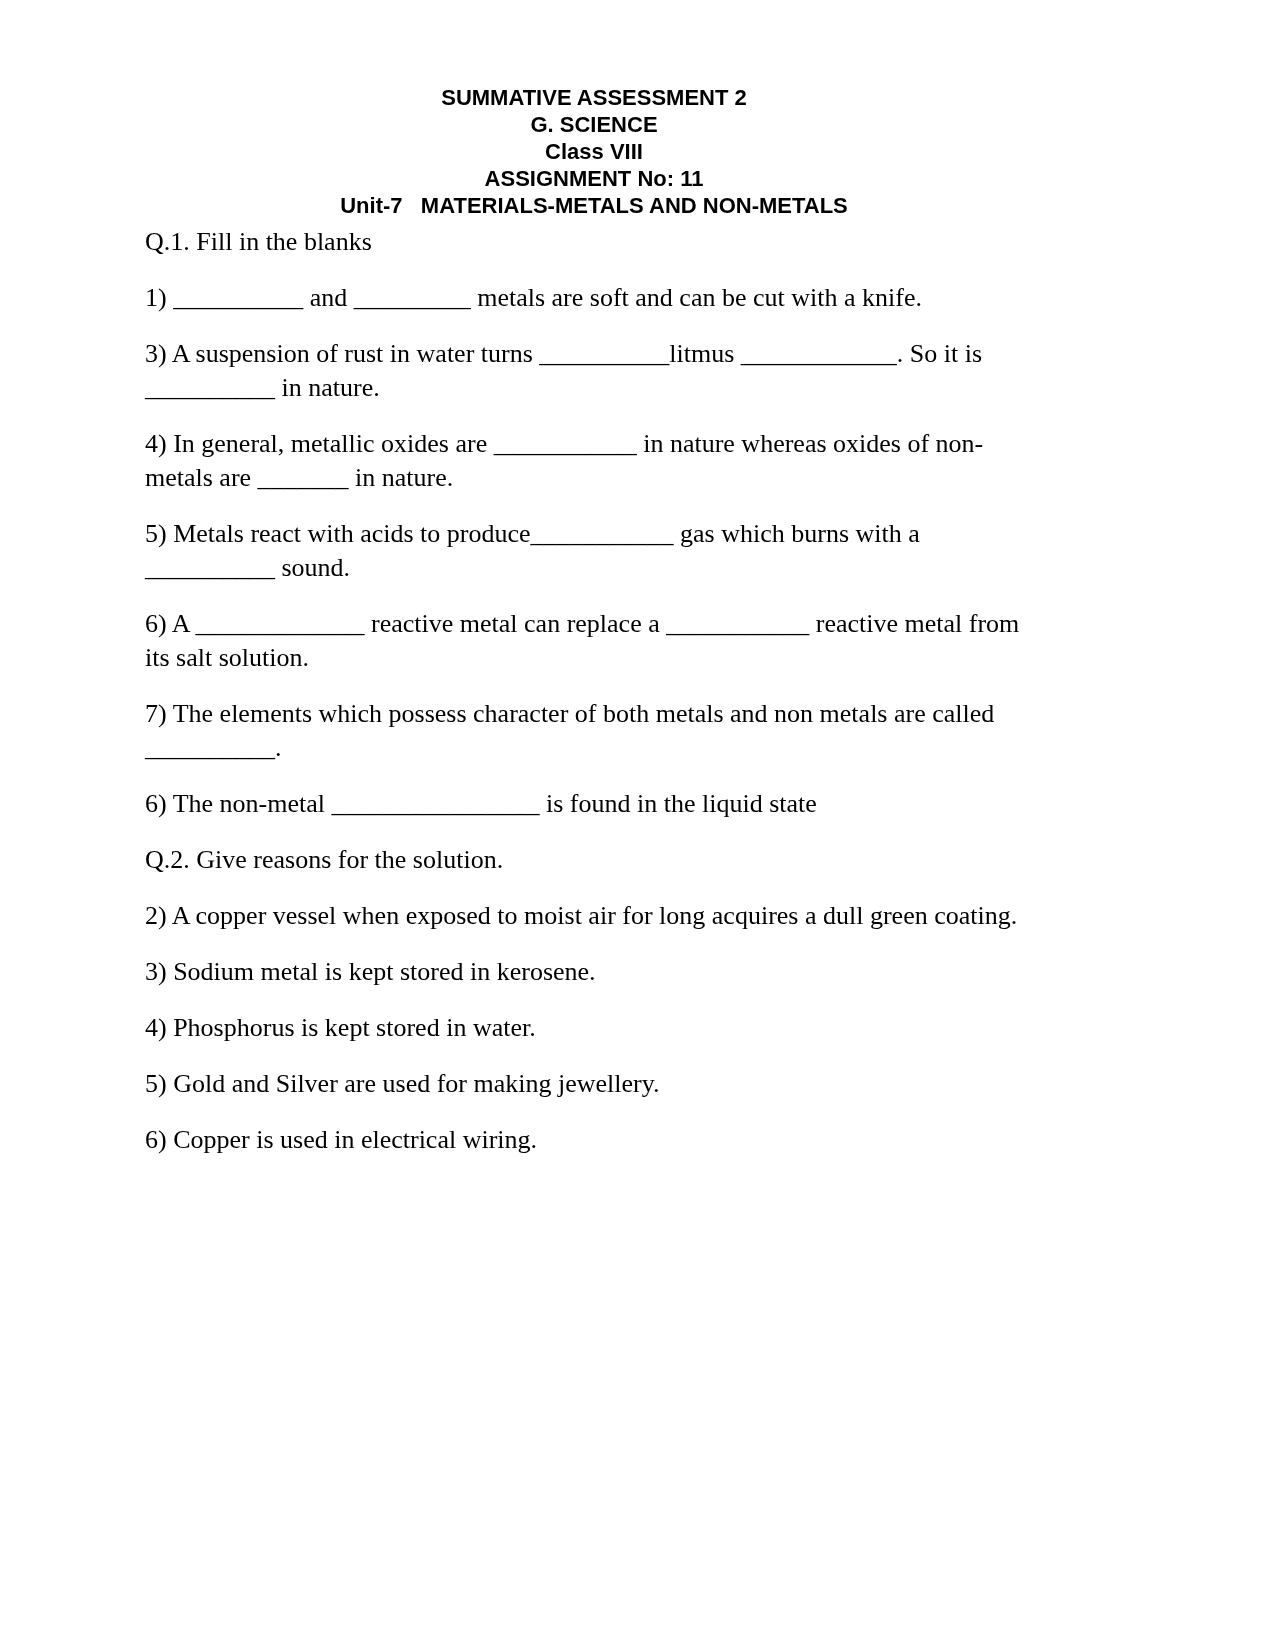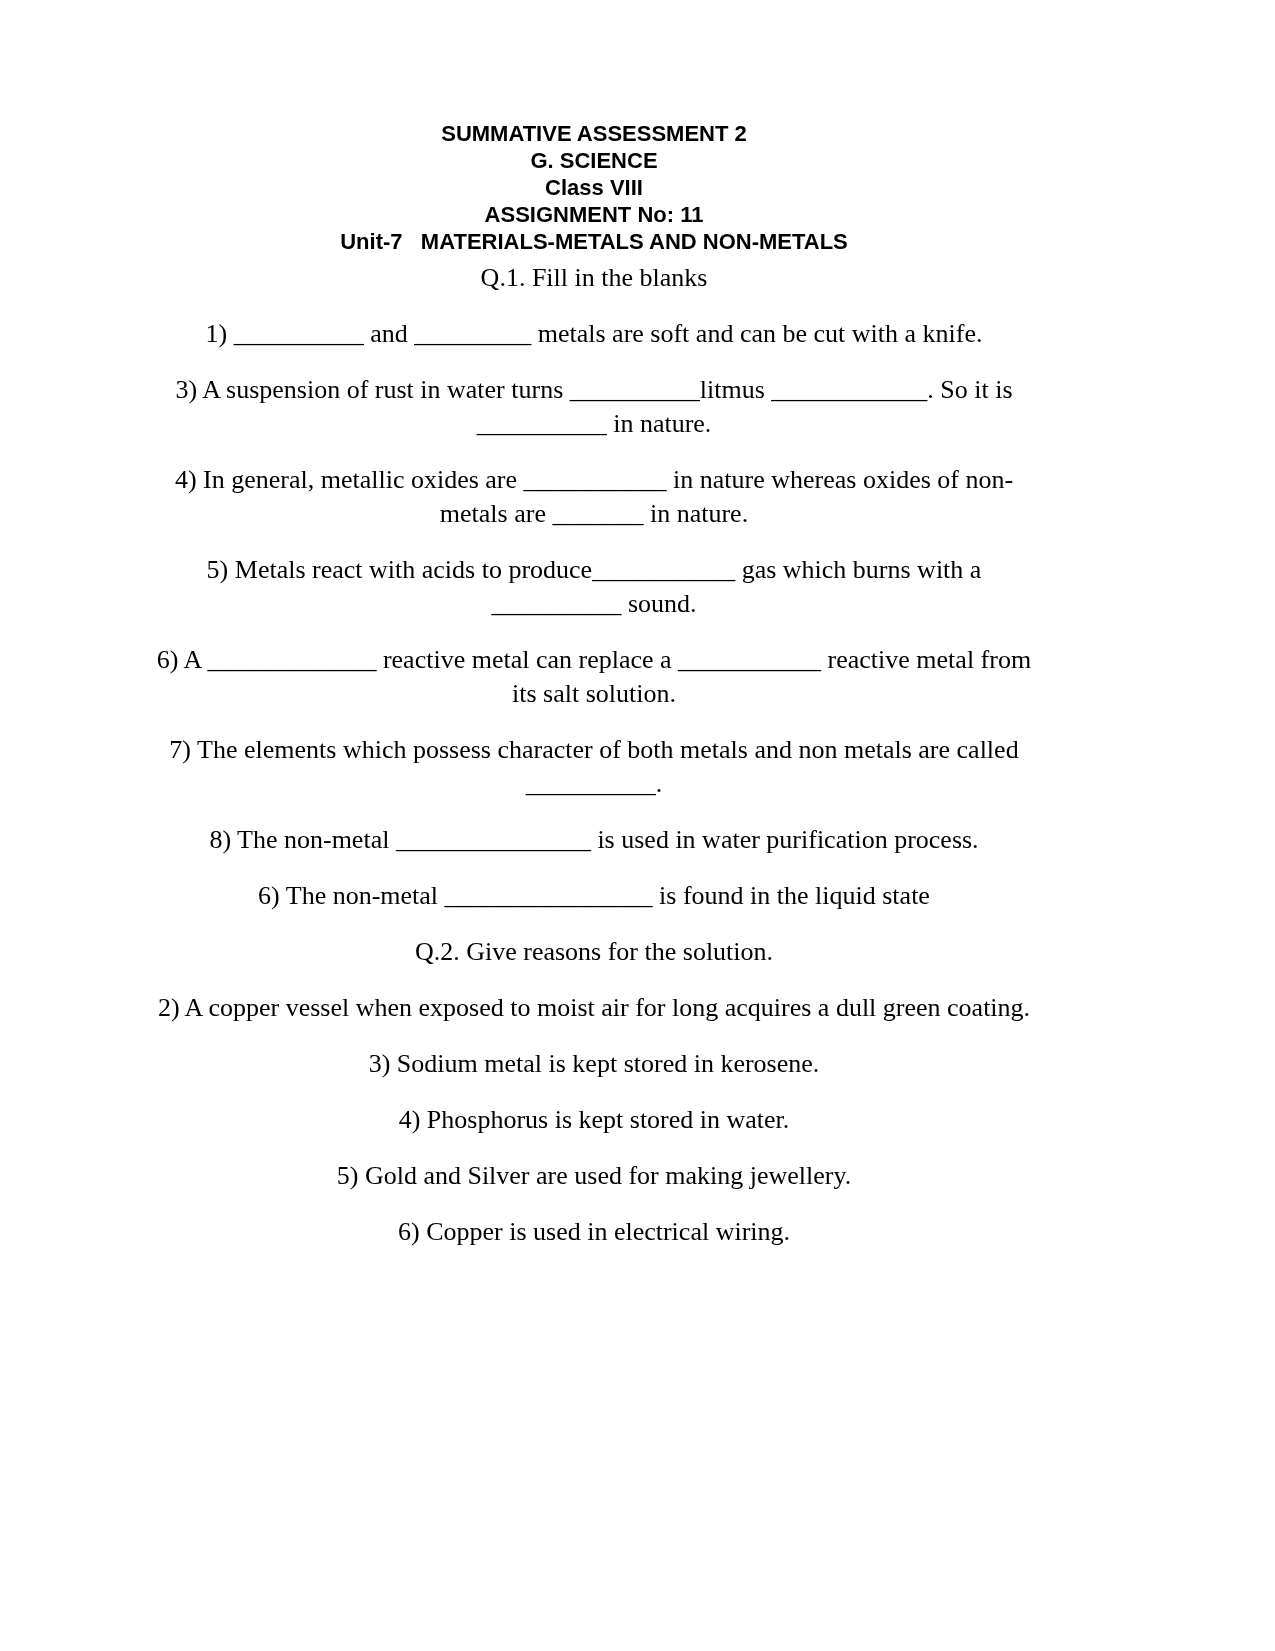--- a/index.html
+++ b/index.html
@@ -7,21 +7,21 @@
     padding: 0;
     background: #ffffff;
   }
   .page {
     position: relative;
     width: 1275px;
     height: 1651px;
     box-sizing: border-box;
     background: #ffffff;
     color: #000000;
-    padding: 120px 232px 40px 145px;
+    padding: 84px 232px 40px 145px;
     overflow: hidden;
   }
   .doc-header {
     text-align: center;
     font-family: "Liberation Sans", "DejaVu Sans", sans-serif;
     font-weight: bold;
     font-size: 22px;
     line-height: 27px;
     color: #000000;
     margin-bottom: 6px;
@@ -30,21 +30,20 @@
     white-space: pre-wrap;
   }
   .doc-body {
     font-family: "Liberation Serif", "DejaVu Serif", serif;
     font-size: 26px;
     line-height: 34px;
     color: #000000;
   }
   .doc-body p {
     margin: 0 0 22px 0;
-    text-align: center;
   }
   .q-title {
     margin-bottom: 22px;
   }
 </style>
 </head>
 <body>
 
 <div class="page">
 
@@ -59,21 +58,20 @@
   <div class="doc-body">
 
     <p class="q-title">Q.1. Fill in the blanks</p>
 
     <p>1) __________ and _________ metals are soft and can be cut with a knife.</p>
     <p>3) A suspension of rust in water turns __________litmus ____________. So it is __________ in nature.</p>
     <p>4) In general, metallic oxides are ___________ in nature whereas oxides of non-metals are _______ in nature.</p>
     <p>5) Metals react with acids to produce___________ gas which burns with a __________ sound.</p>
     <p>6) A _____________ reactive metal can replace a ___________ reactive metal from its salt solution.</p>
     <p>7) The elements which possess character of both metals and non metals are called __________.</p>
-    <p>8) The non-metal _______________ is used in water purification process.</p>
     <p>6) The non-metal ________________ is found in the liquid state</p>
 
     <p class="q-title">Q.2. Give reasons for the solution.</p>
 
     <p>2) A copper vessel when exposed to moist air for long acquires a dull green coating.</p>
     <p>3) Sodium metal is kept stored in kerosene.</p>
     <p>4) Phosphorus is kept stored in water.</p>
     <p>5) Gold and Silver are used for making jewellery.</p>
     <p>6) Copper is used in electrical wiring.</p>
 

